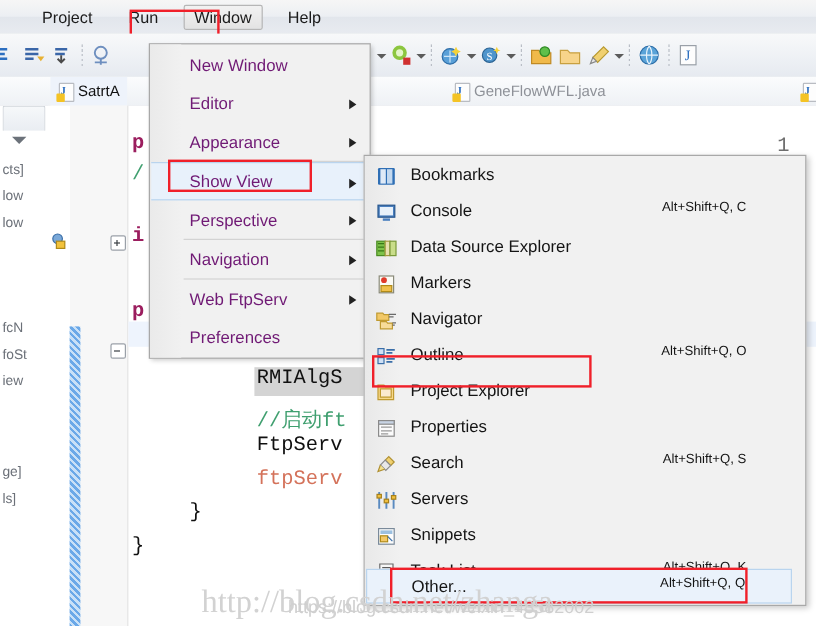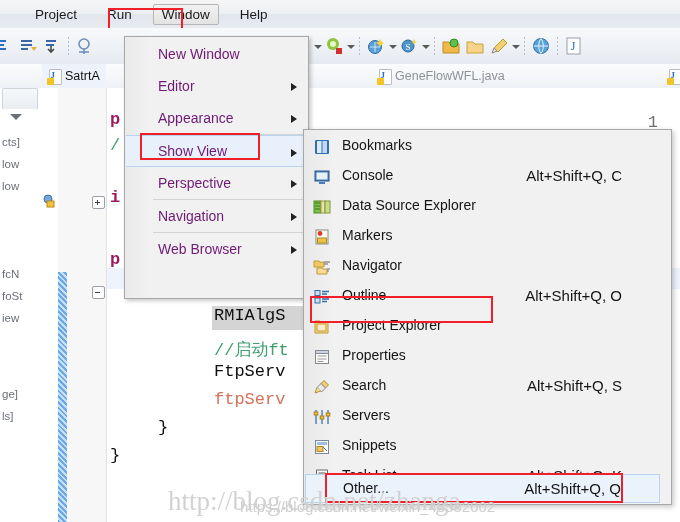--- a/index.html
+++ b/index.html
@@ -112,21 +112,21 @@
   #menu2{
     position:absolute;left:303px;top:129px;width:357px;height:374px;
     background:#f1f1f1;border:1px solid #a8a8a8;
     box-shadow:2px 2px 5px rgba(0,0,0,.22);
     padding-left:10px;
   }
   #menu2:before{content:"";position:absolute;left:0;top:0;width:30px;height:100%;
     background:linear-gradient(to right,#e9e9e9,#f1f1f1);}
   .m2item{position:absolute;left:1px;width:355px;height:30px;box-sizing:border-box;}
   .m2item .lbl{position:absolute;left:37px;top:5px;font-size:14px;color:#141414;white-space:nowrap;}
-  .m2item .acc{position:absolute;right:38px;top:5px;font-size:15px;color:#141414;white-space:nowrap;}
+  .m2item .acc{position:absolute;right:38px;top:5px;font-size:11px;color:#141414;white-space:nowrap;}
   .m2item.sel{background:#eaf2fb;border:1px solid #b9d4ee;}
   .m2sep{position:absolute;left:1px;width:355px;height:1px;background:#d3d3d3;}
   .m2icon{position:absolute;left:8px;top:6px;width:18px;height:18px;}
 
   
   .wm{position:absolute;white-space:nowrap;color:#d2d2d2;pointer-events:none;}
   .wm1{left:168px;top:486px;font-size:27px;font-family:"Liberation Serif",serif;}
   .wm2{left:240px;top:498px;font-size:15px;color:#cfcfcf;}
 </style>
 </head>
@@ -334,22 +334,25 @@
     <span class="lbl">Perspective</span>
     <span class="arr"></span>
   </div>
   <div class="m1sep" style="top:162px"></div>
   <div class="m1item" style="top:163px">
     <span class="lbl">Navigation</span>
     <span class="arr"></span>
   </div>
   <div class="m1sep" style="top:195px"></div>
   <div class="m1item" style="top:196px">
-    <span class="lbl">Web Browser</span>
+    <span class="lbl">Web FtpServ</span>
     <span class="arr"></span>
+  </div>
+  <div class="m1item" style="top:228px">
+    <span class="lbl">Preferences</span>
   </div>
 </div>
 <div class="redbox" style="left:140px;top:133px;width:120px;height:27px;"></div>
 
 <div id="menu2">
 
   <div class="m2item" style="top:2px">
     <span class="m2icon">
       <svg width="18" height="18" viewBox="0 0 18 18">
           <rect x="2" y="2" width="14" height="14" fill="#2f6fb5" rx="1"></rect>

